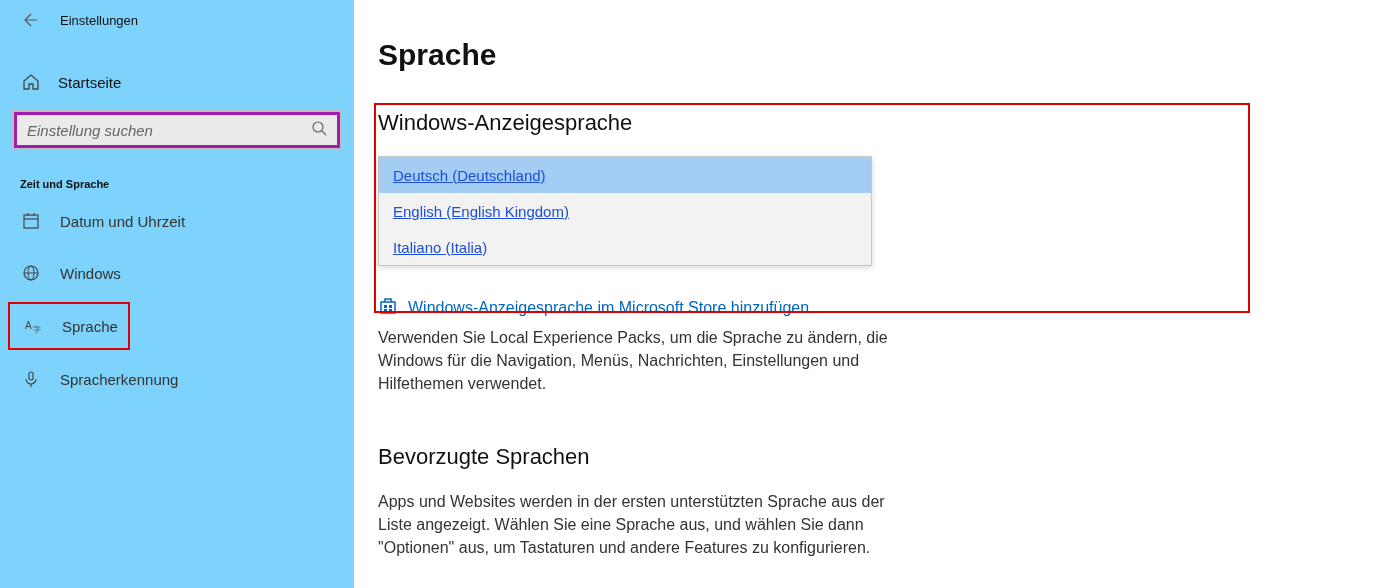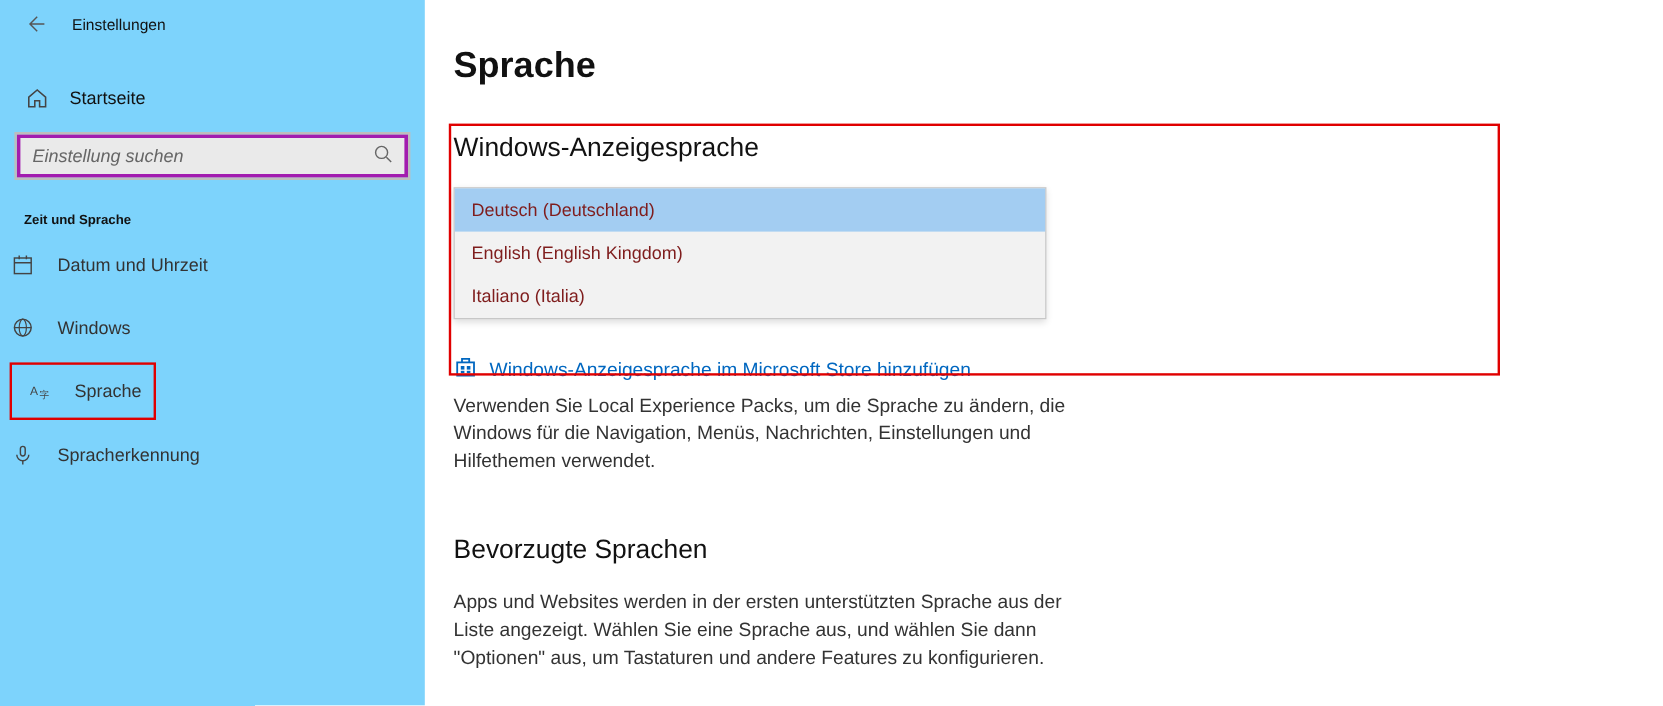--- a/index.html
+++ b/index.html
@@ -91,21 +91,21 @@
     .section-title {
       font-size: 11px;
       font-weight: 600;
       color: #111;
       margin: 30px 0 8px 20px;
     }
     .nav-item {
       display: flex;
       align-items: center;
       height: 46px;
-      padding-left: 8px;
+      padding-left: 20px;
       cursor: pointer;
       margin-top: 6px;
     }
     .nav-item .icon-slot {
       width: 22px;
       display: flex;
       justify-content: center;
       color: #444;
     }
     .nav-item .label {
@@ -151,22 +151,23 @@
       background: #f2f2f2;
       border: 1px solid #c7c7c7;
       box-shadow: 0 2px 6px rgba(0,0,0,0.15);
     }
     .dropdown .opt {
       height: 36px;
       display: flex;
       align-items: center;
       padding-left: 14px;
       font-size: 15px;
-      color: #7f1d1d;
-      cursor: pointer;
+      color: #1d4ed8;
+      cursor: pointer;
+      text-decoration: underline;
     }
     .dropdown .opt.selected {
       background: #a3cdf2;
     }
     .store-link {
       display: flex;
       align-items: center;
       margin-top: 30px;
       cursor: pointer;
     }

